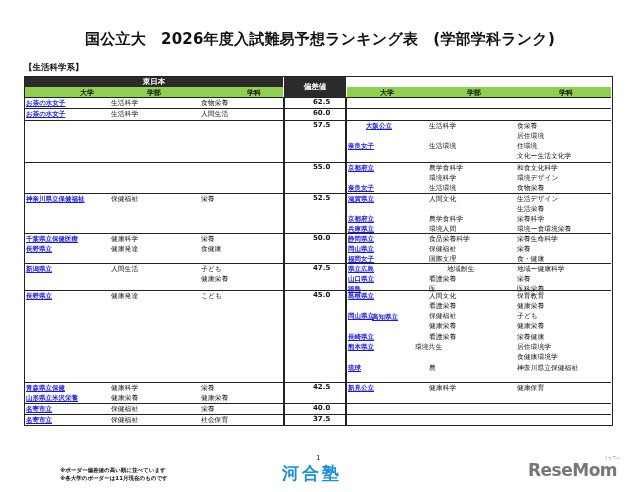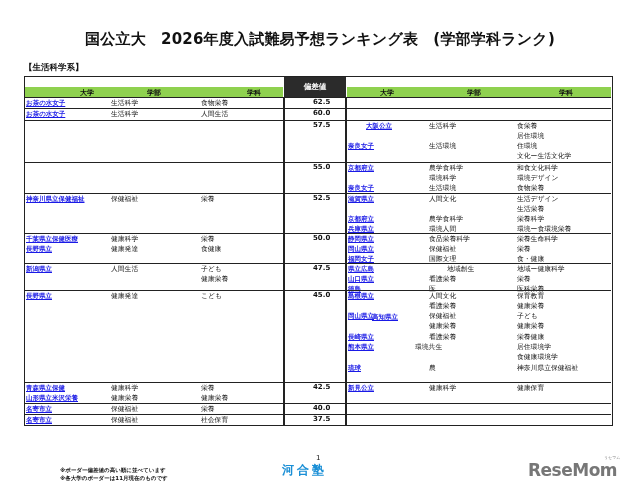--- a/index.html
+++ b/index.html
@@ -13,31 +13,32 @@
               text-align:center; }
   .hdr-green { position:absolute; background:#8fd14f; color:#111; font-weight:bold; font-size:7px; }
   .hdr-green span { position:absolute; top:1px; }
   .row { position:absolute; left:0; width:586px; border-top:1.5px solid #222; box-sizing:border-box; }
   .vline { position:absolute; top:0; width:1.5px; background:#222; }
   .cell { position:absolute; font-size:6.8px; line-height:10.3px; white-space:nowrap; }
   .uni { color:#1a1ae6; font-weight:bold; text-decoration:underline; font-size:6.5px; }
   .score { position:absolute; left:288px; font-size:7px; font-weight:bold; }
   .footnote { position:absolute; left:60px; top:466px; font-size:5.5px; font-weight:bold; line-height:8px; }
   .pagenum { position:absolute; left:316px; top:454px; font-size:7px; }
-  .kawai { position:absolute; left:282px; top:462px; font-size:12px; font-weight:bold; color:#1a8fd6; letter-spacing:3px; }
+  .kawai { position:absolute; left:282px; top:462px; font-size:17px; font-weight:bold; color:#1a8fd6; letter-spacing:3px; }
   .resemom { position:absolute; left:528px; top:460px; font-size:17px; font-weight:bold; color:#777; letter-spacing:-0.5px; }
   .resemom-sub { position:absolute; left:604px; top:455px; font-size:4px; color:#888; }
 </style>
 </head>
 <body>
 
 <div class="title">国公立大　2026年度入試難易予想ランキング表　(学部学科ランク)</div>
 <div class="section">【生活科学系】</div>
 
 <div class="tbl" id="tbl" style="height:350px;">
+  <div class="hdr-dark" style="left:0; top:0; width:258px; height:10px; line-height:10px;">東日本</div>
   <div class="hdr-dark" style="left:259px; top:0; width:62px; height:20px; line-height:20px;">偏差値</div>
   <div class="hdr-green" style="left:0; top:10px; width:258px; height:10px;">
     <span style="left:55px">大学</span>
     <span style="left:122px">学部</span>
     <span style="left:222px">学科</span>
   </div>
   <div class="hdr-green" style="left:322px; top:10px; width:264px; height:10px;">
     <span style="left:33px">大学</span>
     <span style="left:120px">学部</span>
     <span style="left:212px">学科</span>

